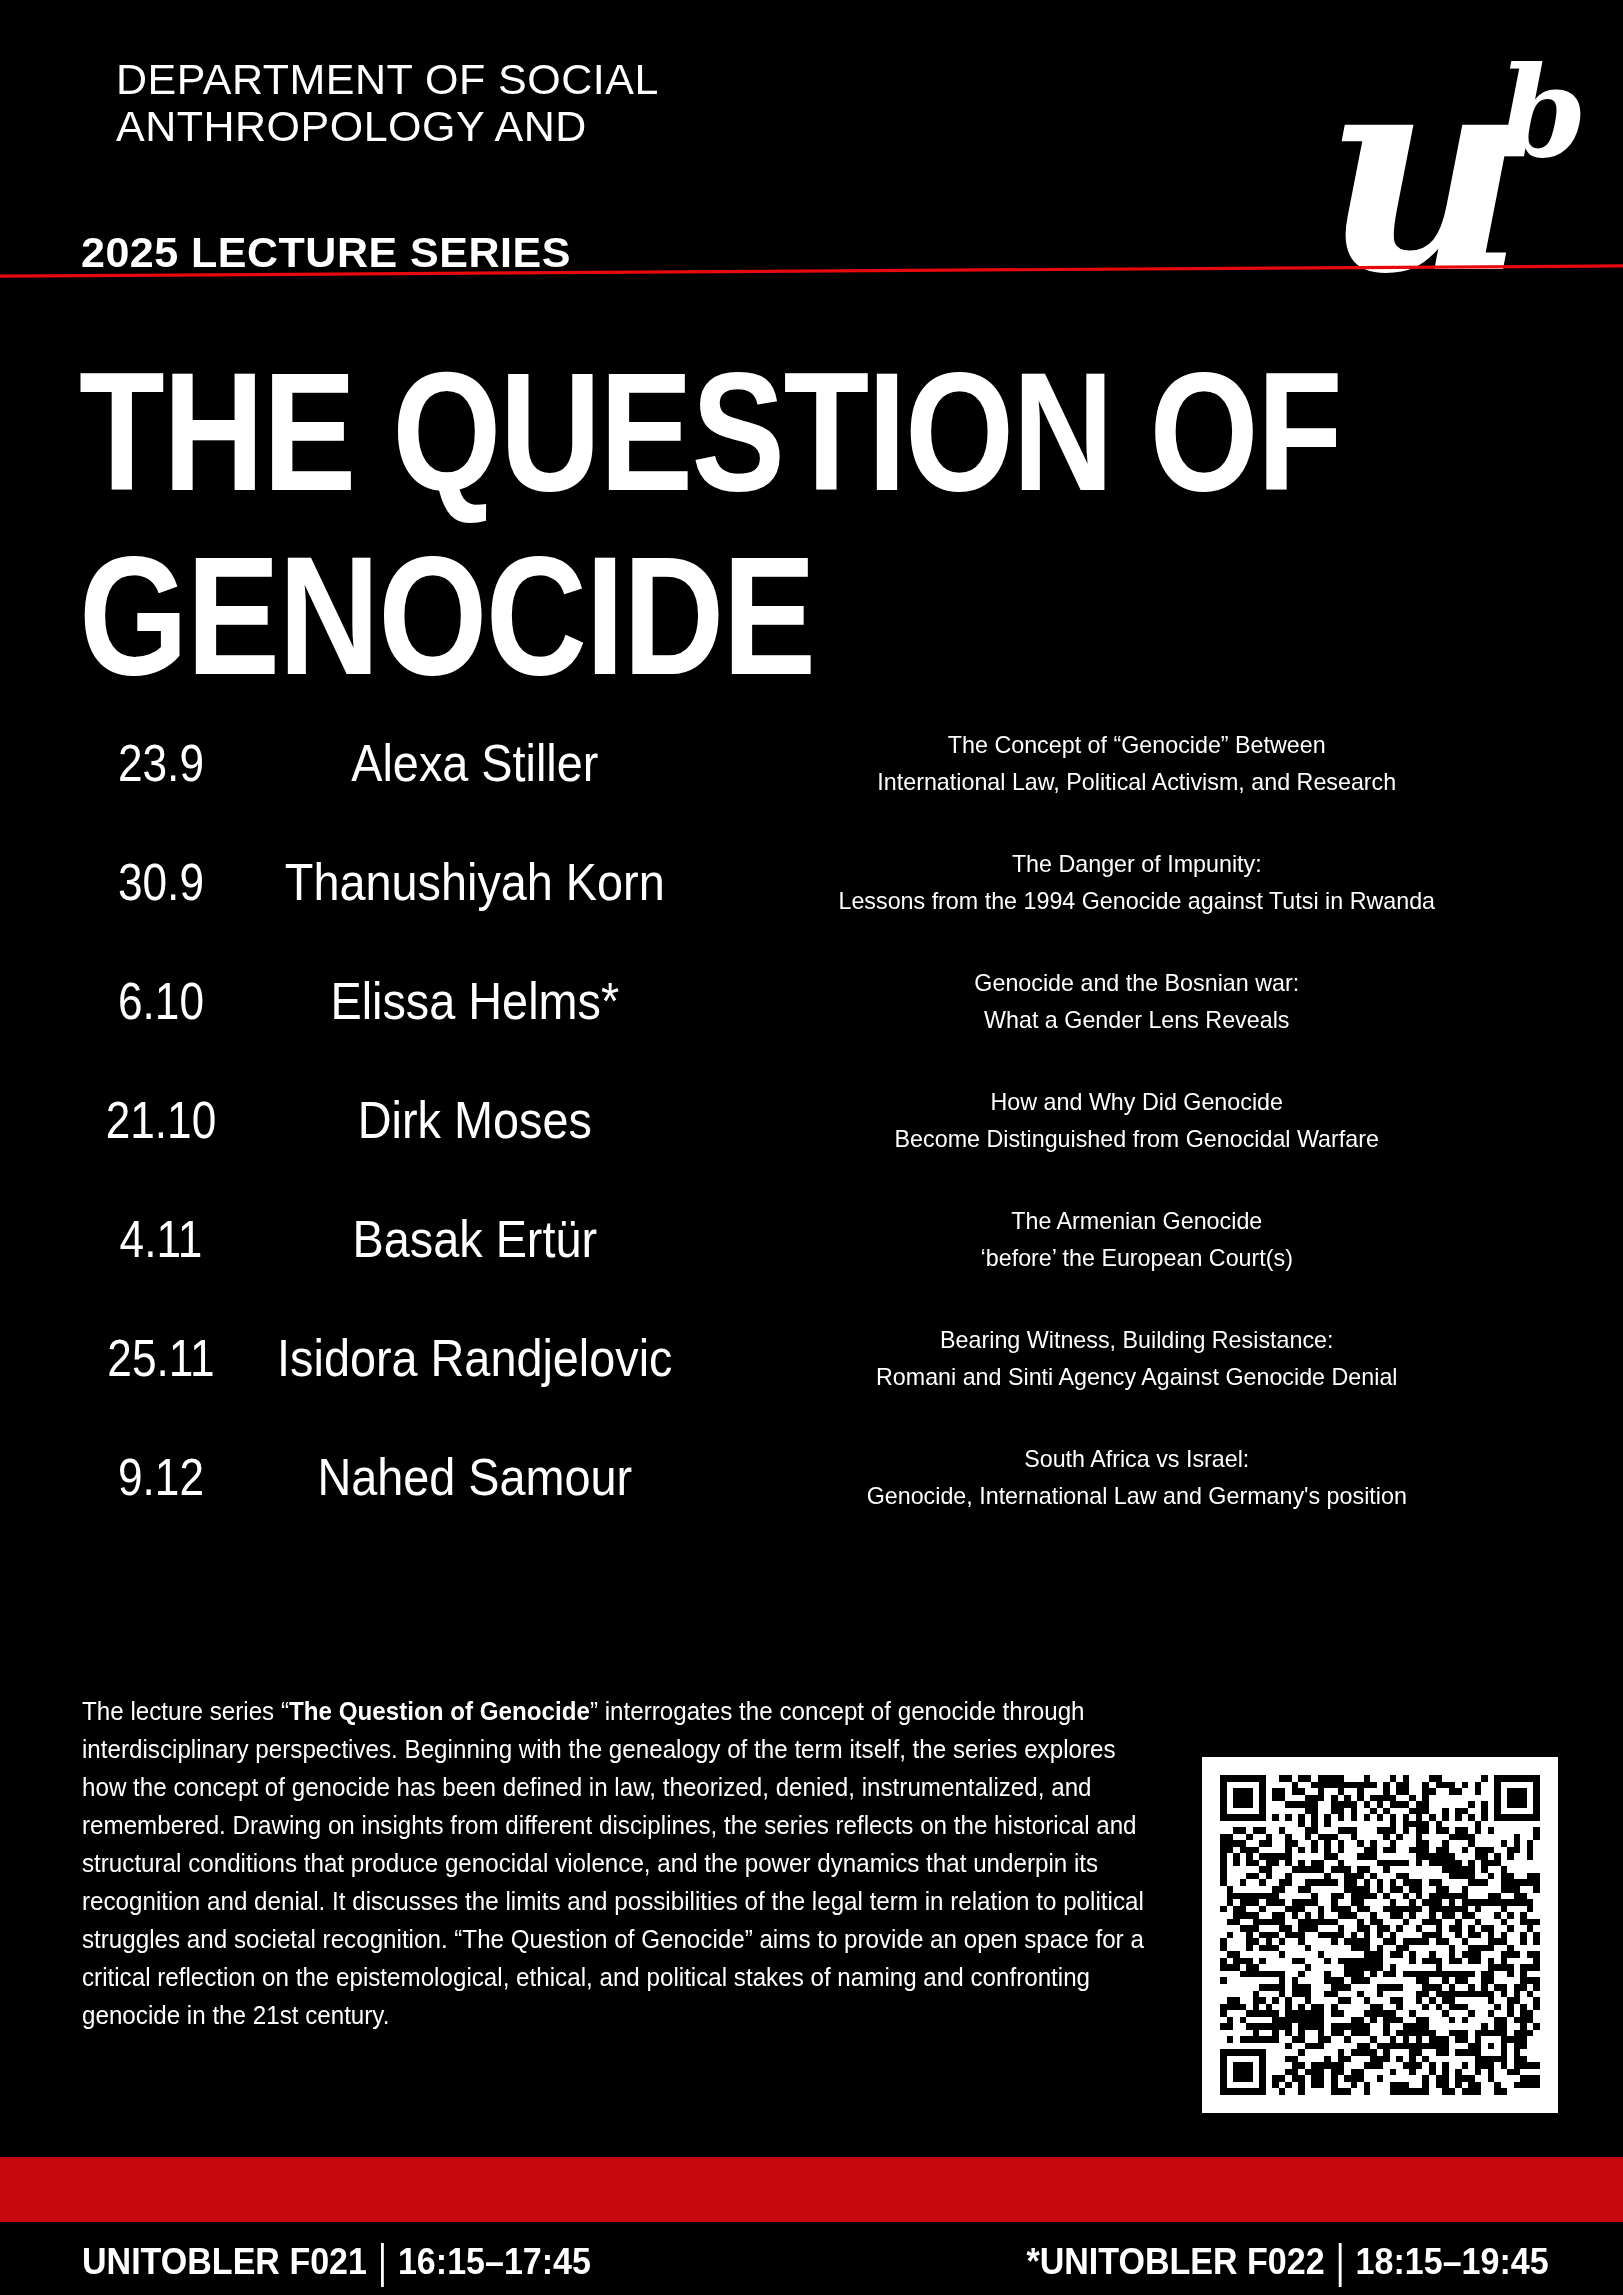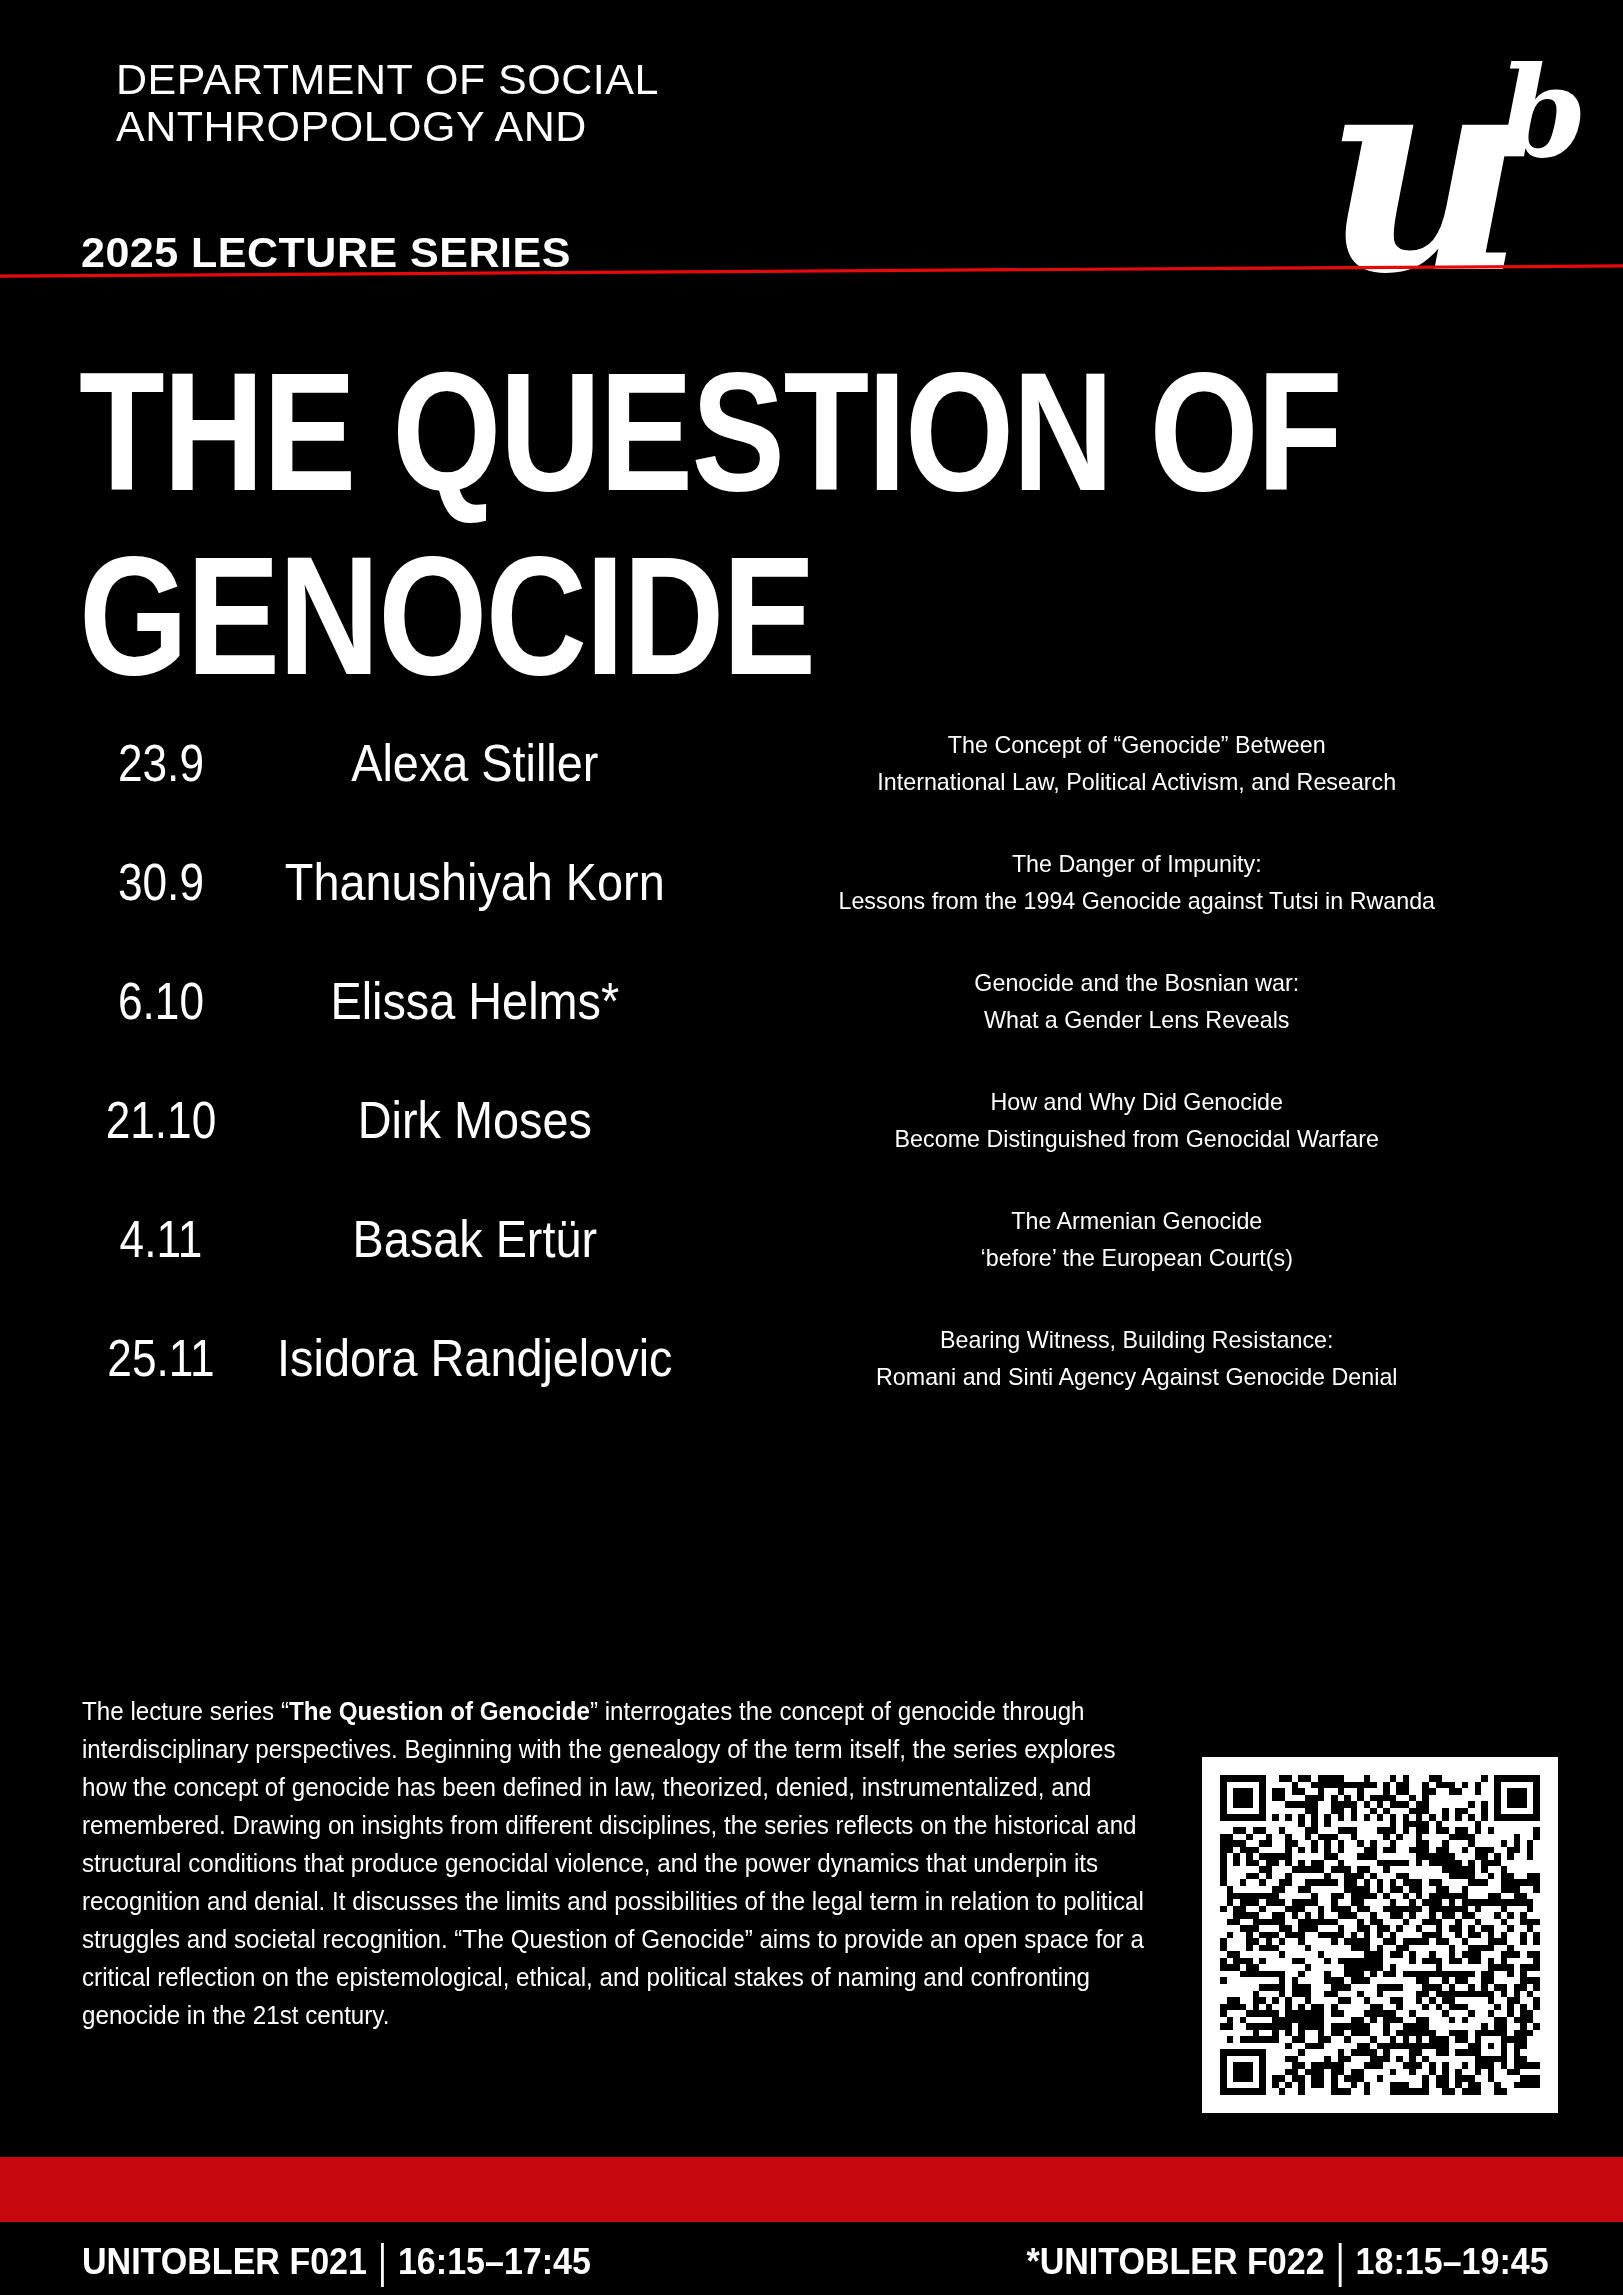--- a/index.html
+++ b/index.html
@@ -161,20 +161,28 @@
         <span>The Armenian Genocide</span>
         <span>‘before’ the European Court(s)</span>
       </span>
     </div>
     <div class="lecture-row">
       <span class="l-date">25.11</span>
       <span class="l-speaker">Isidora Randjelovic</span>
       <span class="l-topic">
         <span>Bearing Witness, Building Resistance:</span>
         <span>Romani and Sinti Agency Against Genocide Denial</span>
+      </span>
+    </div>
+    <div class="lecture-row">
+      <span class="l-date">9.12</span>
+      <span class="l-speaker">Nahed Samour</span>
+      <span class="l-topic">
+        <span>South Africa vs Israel:</span>
+        <span>Genocide, International Law and Germany's position</span>
       </span>
     </div>
   </section>
 
   <p class="description"><span>The lecture series “</span><b>The Question of Genocide</b><span>” interrogates the concept of genocide through interdisciplinary perspectives. Beginning with the genealogy of the term itself, the series explores how the concept of genocide has been defined in law, theorized, denied, instrumentalized, and remembered. Drawing on insights from different disciplines, the series reflects on the historical and structural conditions that produce genocidal violence, and the power dynamics that underpin its recognition and denial. It discusses the limits and possibilities of the legal term in relation to political struggles and societal recognition. “The Question of Genocide” aims to provide an open space for a critical reflection on the epistemological, ethical, and political stakes of naming and confronting genocide in the 21st century.</span></p>
 
   <div class="qr">
       <svg viewBox="0 0 49 49" xmlns="http://www.w3.org/2000/svg" fill="#000">
         <rect x="9" y="0" width="1" height="1"></rect>
         <rect x="10" y="0" width="1" height="1"></rect>

